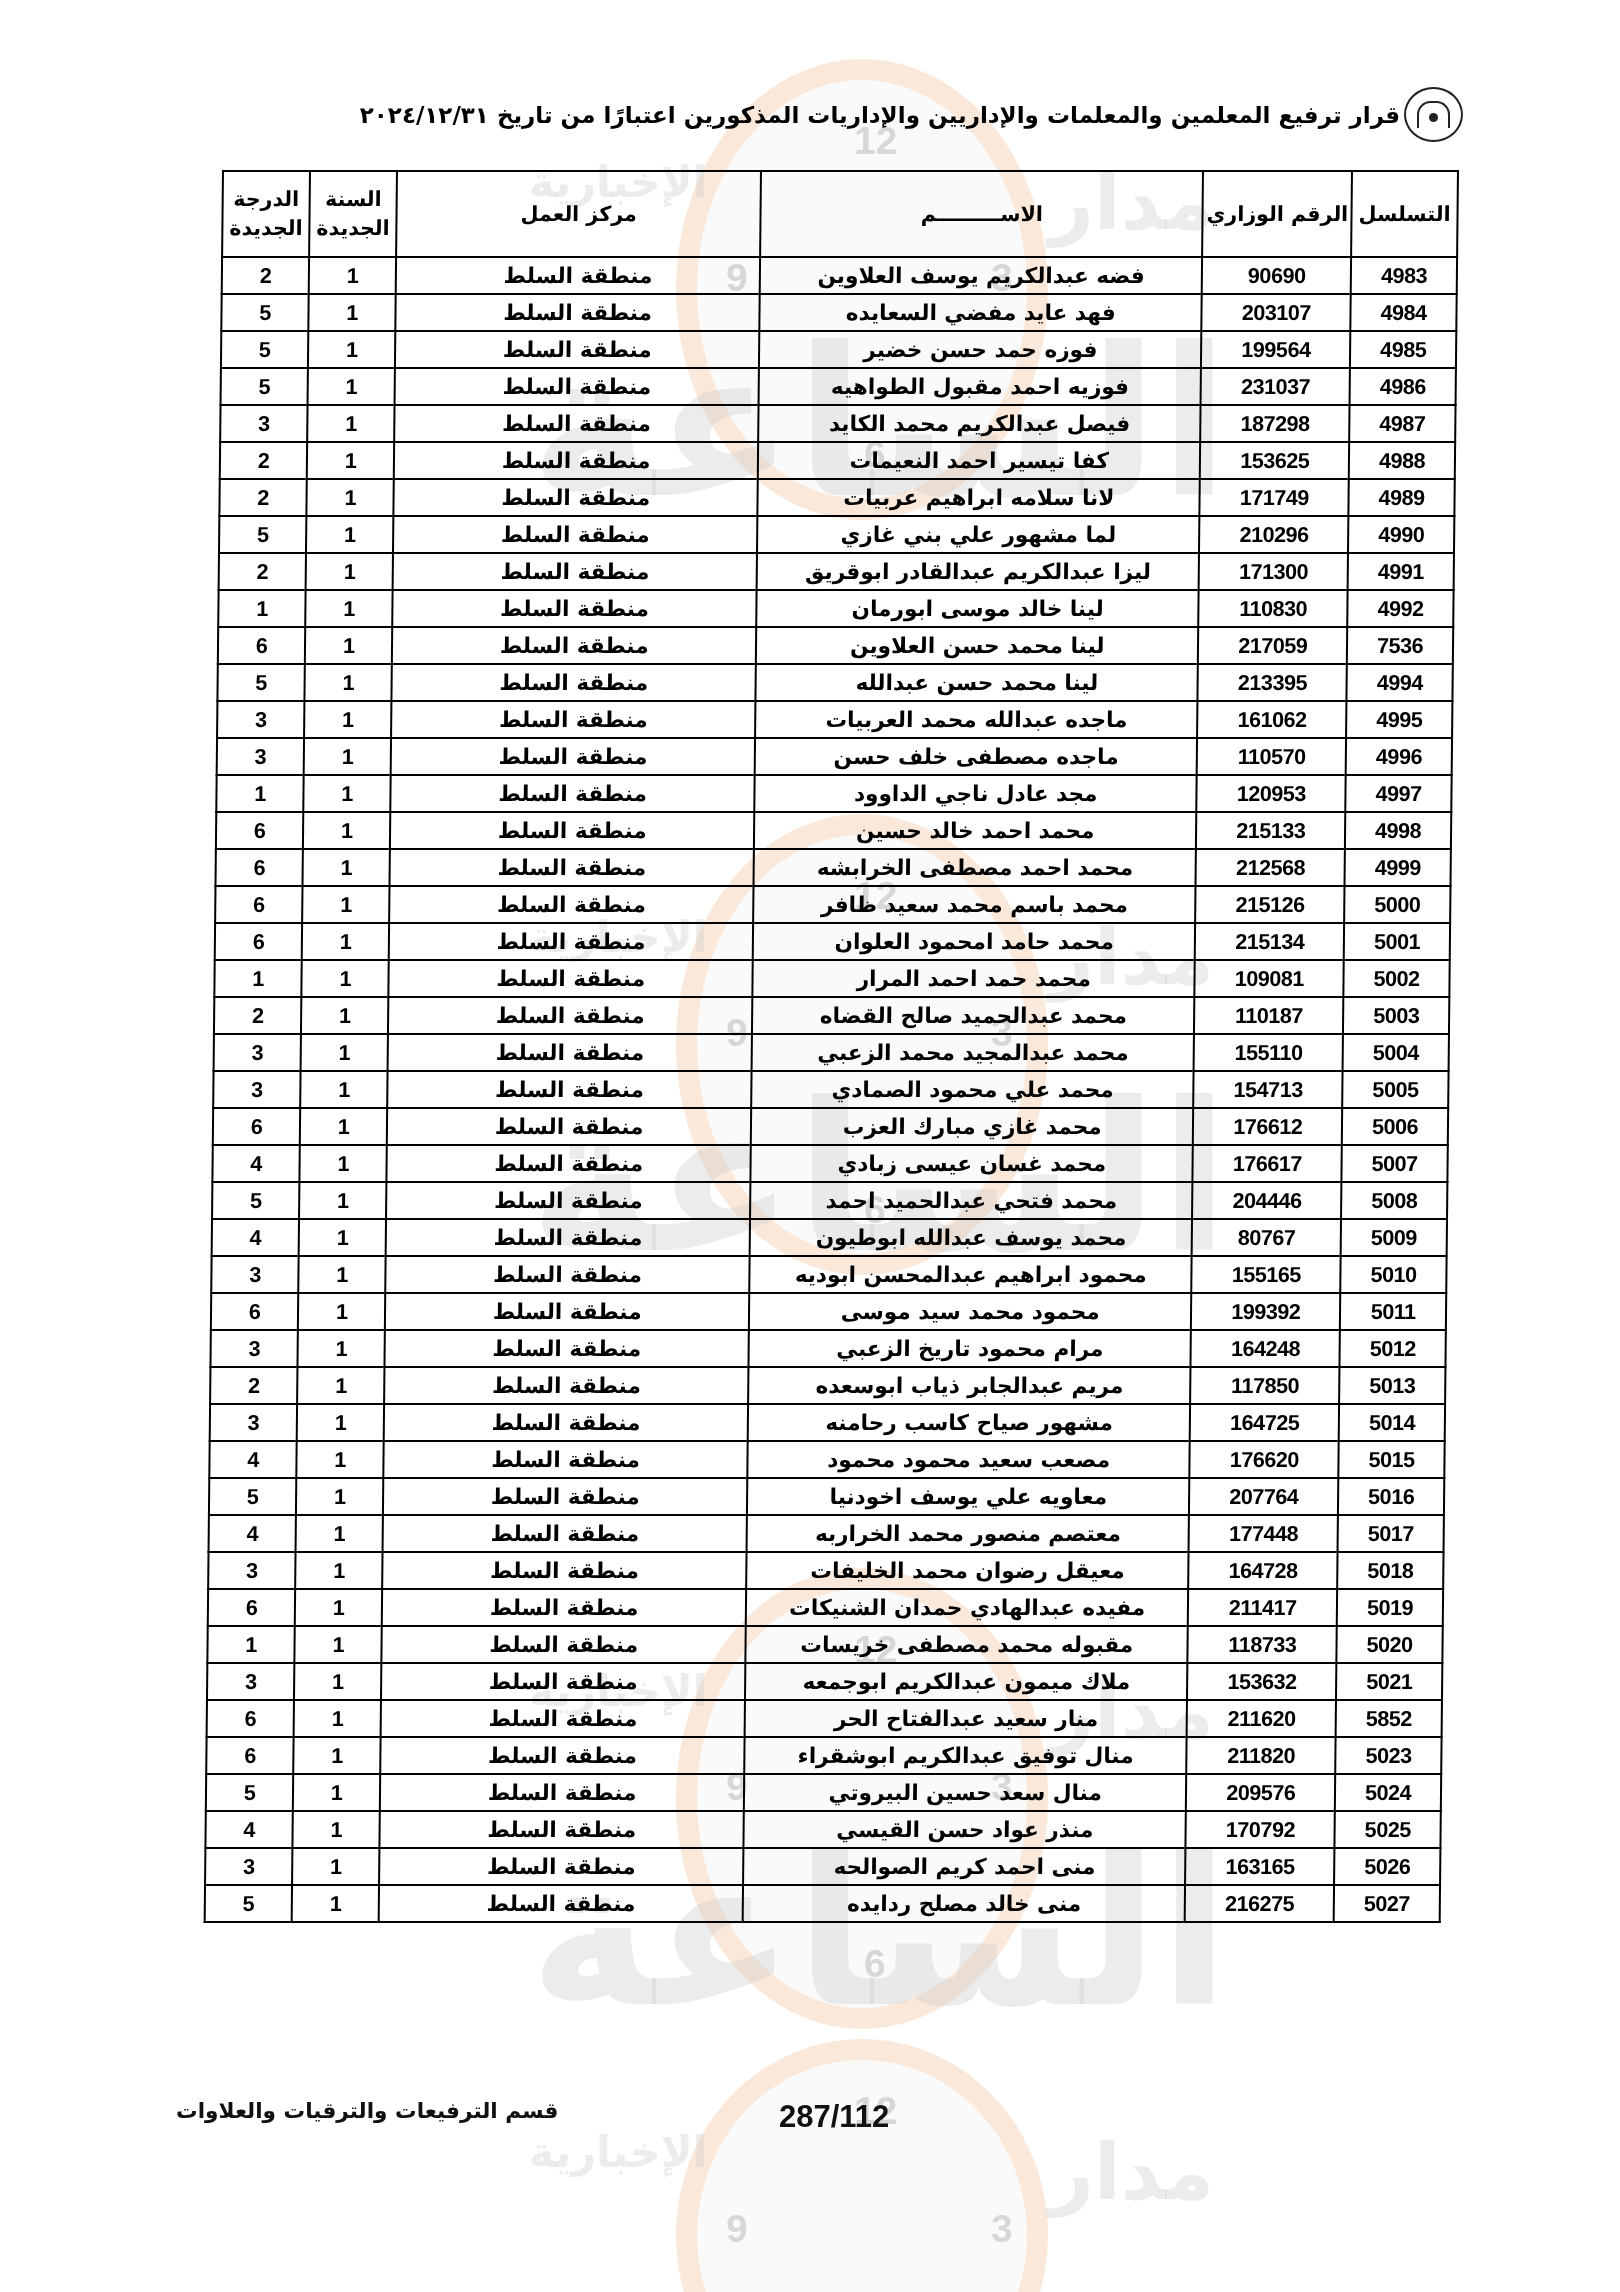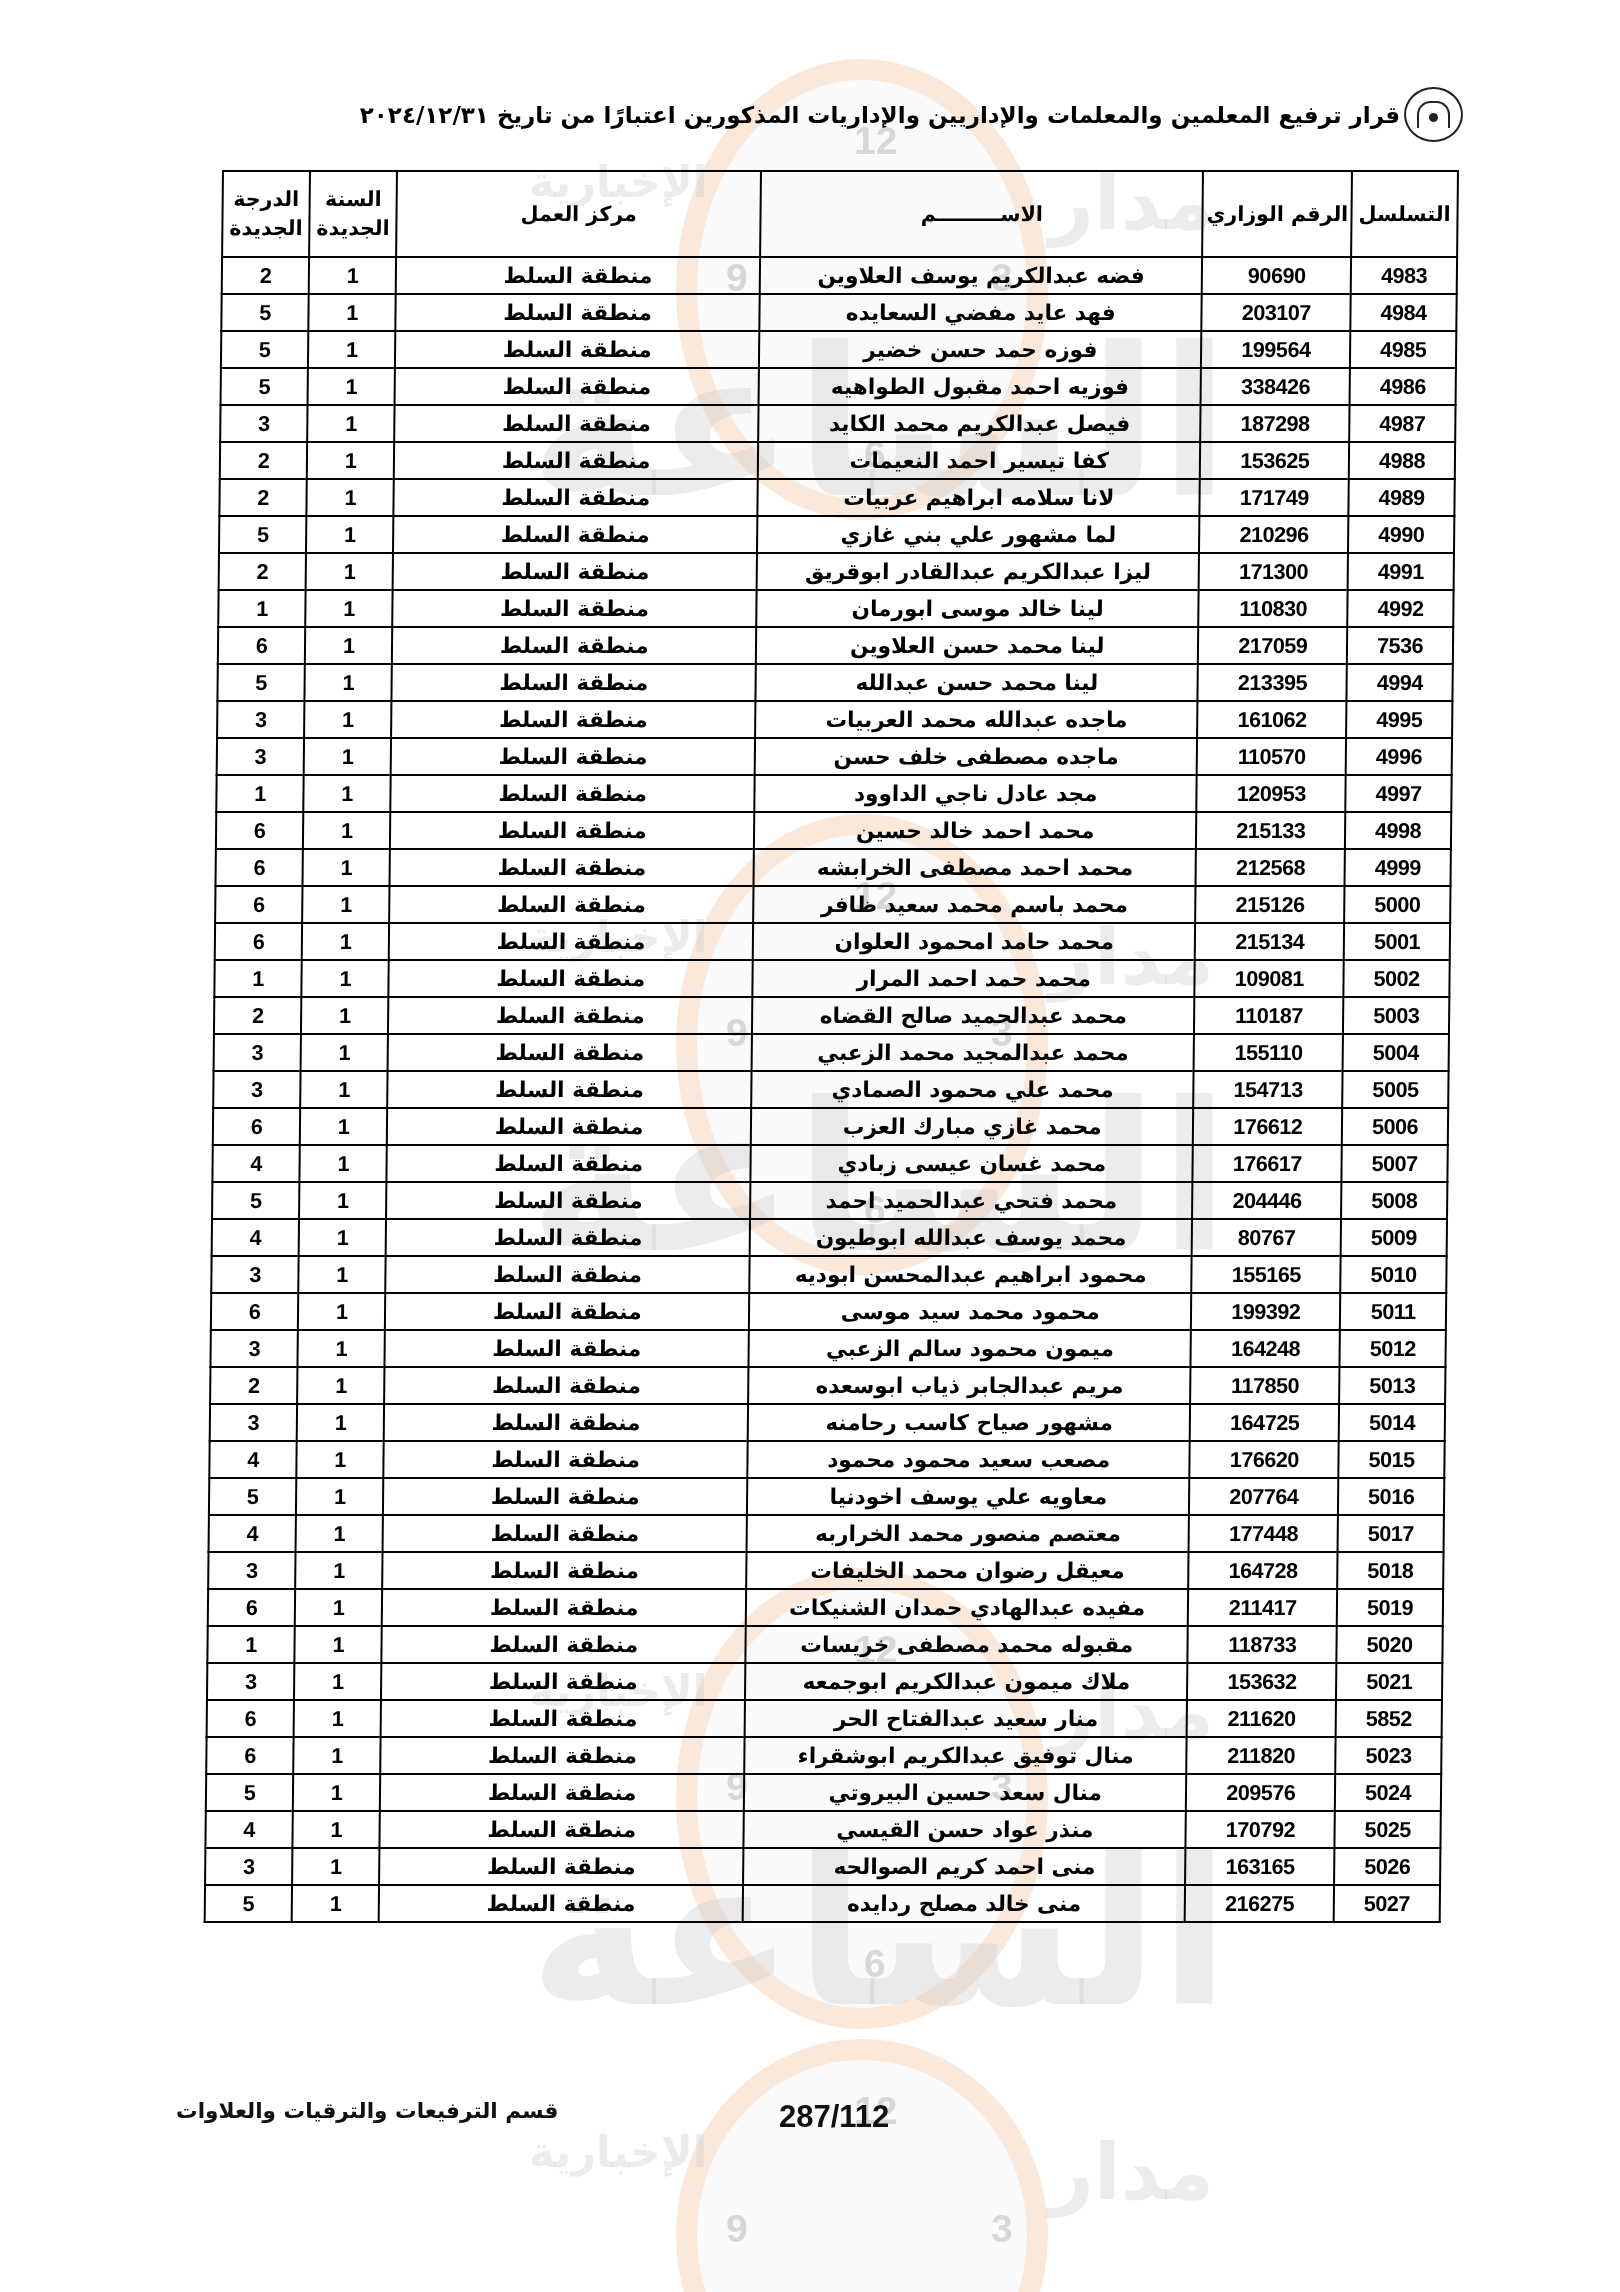--- a/index.html
+++ b/index.html
@@ -168,21 +168,21 @@
       <tr>
         <td class="num">4985</td>
         <td class="num">199564</td>
         <td class="txt">فوزه حمد حسن خضير</td>
         <td class="txt">منطقة السلط</td>
         <td class="num">1</td>
         <td class="num">5</td>
       </tr>
       <tr>
         <td class="num">4986</td>
-        <td class="num">338426</td>
+        <td class="num">231037</td>
         <td class="txt">فوزيه احمد مقبول الطواهيه</td>
         <td class="txt">منطقة السلط</td>
         <td class="num">1</td>
         <td class="num">5</td>
       </tr>
       <tr>
         <td class="num">4987</td>
         <td class="num">187298</td>
         <td class="txt">فيصل عبدالكريم محمد الكايد</td>
         <td class="txt">منطقة السلط</td>
@@ -377,21 +377,21 @@
         <td class="num">5011</td>
         <td class="num">199392</td>
         <td class="txt">محمود محمد سيد موسى</td>
         <td class="txt">منطقة السلط</td>
         <td class="num">1</td>
         <td class="num">6</td>
       </tr>
       <tr>
         <td class="num">5012</td>
         <td class="num">164248</td>
-        <td class="txt">ميمون محمود سالم الزعبي</td>
+        <td class="txt">مرام محمود تاريخ الزعبي</td>
         <td class="txt">منطقة السلط</td>
         <td class="num">1</td>
         <td class="num">3</td>
       </tr>
       <tr>
         <td class="num">5013</td>
         <td class="num">117850</td>
         <td class="txt">مريم عبدالجابر ذياب ابوسعده</td>
         <td class="txt">منطقة السلط</td>
         <td class="num">1</td>

